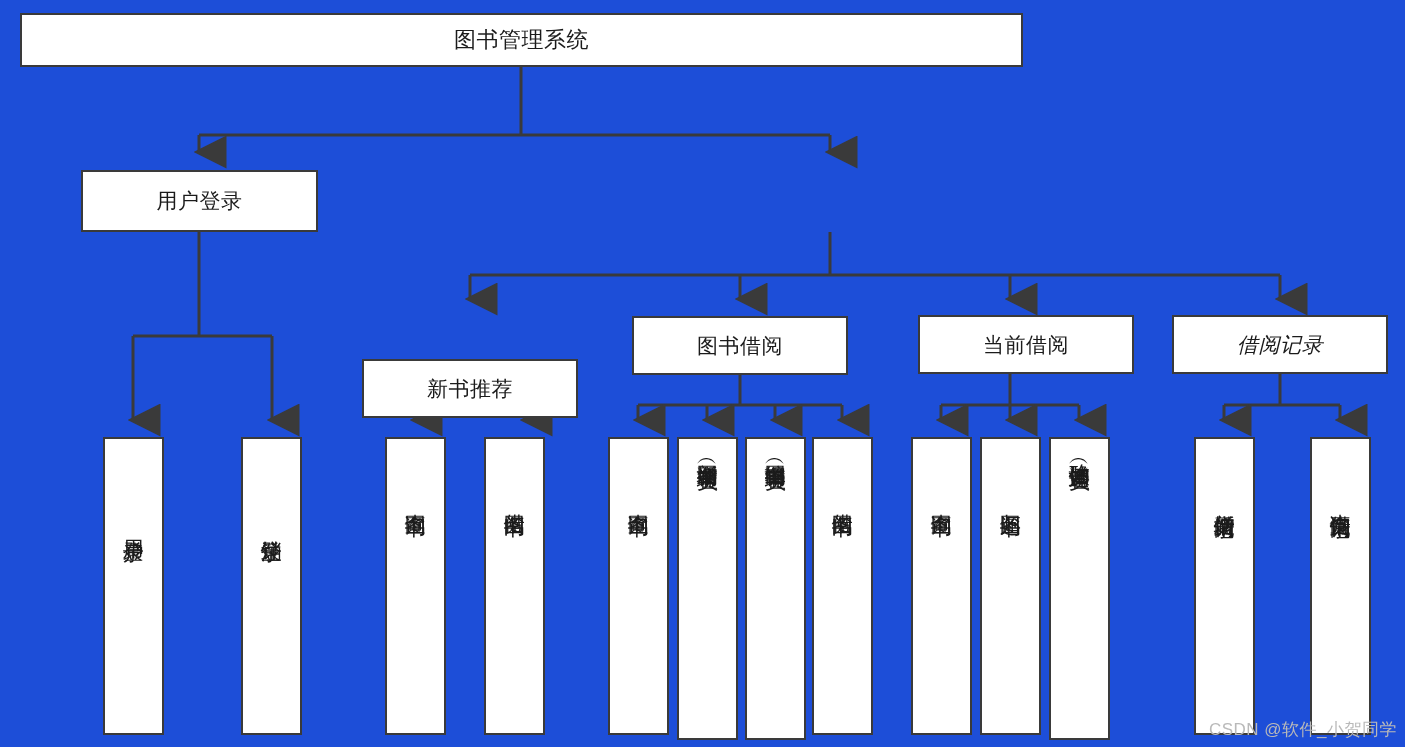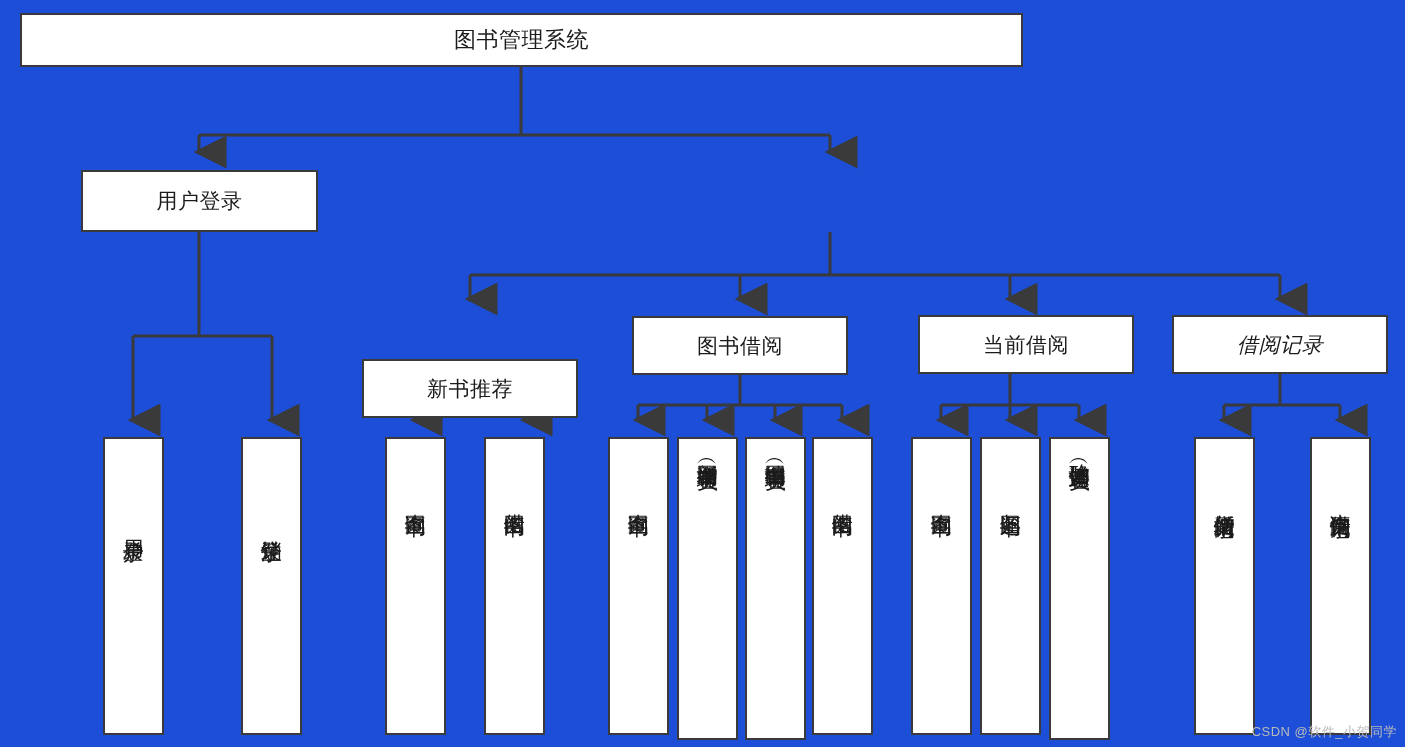--- a/index.html
+++ b/index.html
@@ -67,21 +67,21 @@
   .node.vert.mid2 .label {
     margin-top: 52px;
   }
   .node.vert.top .label {
     margin-top: 2px;
   }
   #watermark {
     position: absolute;
     right: 8px;
     bottom: 6px;
-    font-size: 13px;
+    font-size: 17px;
     color: #b9b9b9;
     letter-spacing: 0.5px;
     white-space: nowrap;
   }
 </style>
 </head>
 <body>
 
 <div id="canvas">
 

